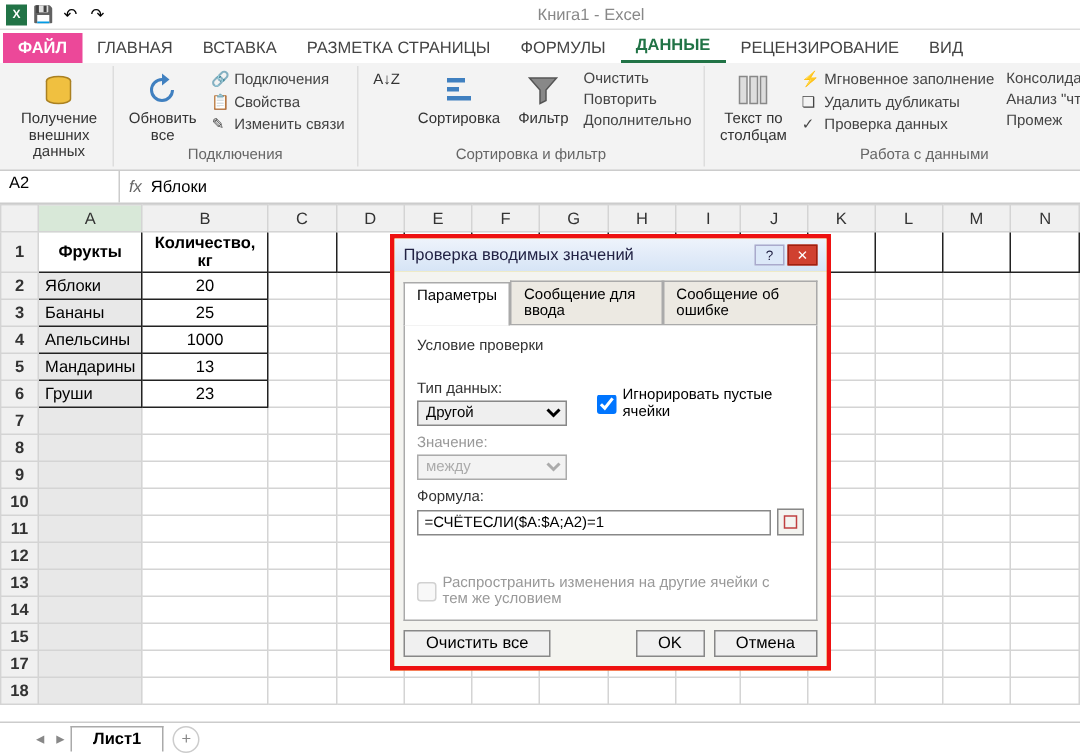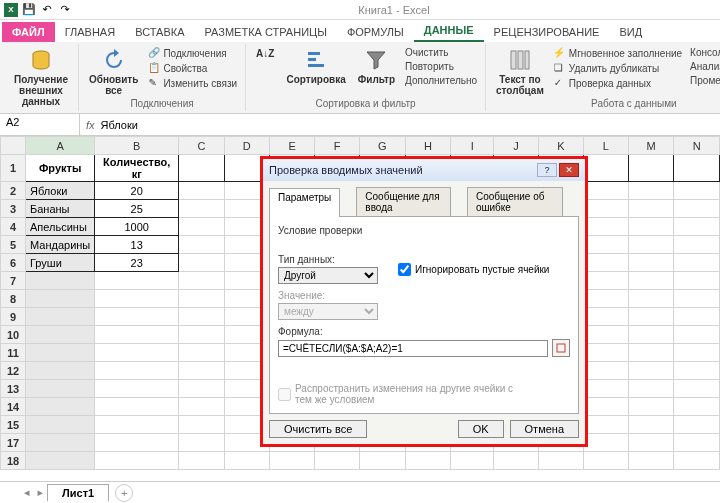--- a/index.html
+++ b/index.html
@@ -17,21 +17,21 @@
 .tab { padding: 4px 10px; font-size: 11px; color: #444; cursor: pointer; }
 .tab.active { color: #217346; border-bottom: 2px solid #217346; font-weight: 600; }
 
 
 .ribbon { height: 72px; background: #f3f3f3; border-bottom: 1px solid #ccc; display: flex; padding: 2px 4px; overflow: hidden; }
 .rgroup { border-right: 1px solid #ddd; padding: 2px 6px; display: flex; flex-direction: column; }
 .rgroup-body { flex: 1; display: flex; gap: 4px; align-items: flex-start; }
 .rgroup-label { text-align: center; font-size: 10px; color: #666; margin-top: auto; }
 .bigbtn { display: flex; flex-direction: column; align-items: center; gap: 2px; padding: 2px 4px; cursor: pointer; min-width: 40px; }
 .bigbtn .icon { width: 24px; height: 24px; }
-.bigbtn .lbl { font-size: 10px; text-align: center; line-height: 1.1; color: #333; font-weight: bold; }
+.bigbtn .lbl { font-size: 10px; text-align: center; line-height: 1.1; color: #333; }
 .smallitems { display: flex; flex-direction: column; gap: 1px; }
 .smallitem { font-size: 10px; color: #444; padding: 1px 2px; cursor: pointer; white-space: nowrap; display: flex; align-items: center; gap: 3px; }
 .mini-icon { width: 12px; height: 12px; display: inline-block; }
 
 
 .formulabar { height: 22px; border-bottom: 1px solid #ccc; display: flex; background: #fff; }
 .namebox { width: 80px; border-right: 1px solid #ccc; padding: 2px 6px; font-size: 11px; }
 .fxbox { display: flex; align-items: center; gap: 6px; padding: 0 6px; }
 .fx { font-style: italic; color: #666; font-size: 11px; }
 .formula-input { border: none; outline: none; font-size: 11px; width: 400px; }
@@ -43,28 +43,28 @@
 .grid .colhead { background: #f0f0f0; text-align: center; font-weight: normal; color: #333; width: 68px; }
 .grid .rowhead { background: #f0f0f0; text-align: center; width: 28px; color: #333; }
 .grid .corner { background: #f0f0f0; width: 28px; }
 .grid td.data-a { background: #e8e8e8; border: 1px solid #222; }
 .grid td.data-b { text-align: center; border: 1px solid #222; background: #fff; }
 .grid th.colhead.sel { background: #d8e8d8; }
 .grid .header-row td { font-weight: bold; text-align: center; background: #fff; border: 1px solid #222; }
 .grid td.selcol { background: #e8e8e8; }
 
 
-.dlg-border { position: absolute; left: 260px; top: 156px; width: 328px; border: 3px solid #e11; background: #fde047; z-index: 10; }
+.dlg-border { position: absolute; left: 260px; top: 156px; width: 294px; border: 3px solid #e11; background: #fde047; z-index: 10; }
 .dlg-titlebar { background: linear-gradient(#eef3fb,#d6e4f6); height: 22px; display: flex; align-items: center; padding: 0 6px; font-size: 11px; color: #224; }
 .dlg-titlebar .spacer { flex: 1; }
 .dlg-winbtn { width: 20px; height: 14px; margin-left: 2px; border: 1px solid #aac; background: #dce8f8; display: flex; align-items: center; justify-content: center; font-size: 9px; cursor: pointer; }
 .dlg-winbtn.close { background: #d04030; color: #fff; border-color: #a02010; }
 .dlg-body { background: #f4f4f0; padding: 6px; }
 .dlg-tabs { display: flex; border-bottom: 1px solid #aaa; }
-.dlg-tab { padding: 3px 8px; font-size: 10px; border: 1px solid #aaa; border-bottom: none; background: #ece9e2; margin-right: 16px; cursor: pointer; }
+.dlg-tab { padding: 3px 8px; font-size: 10px; border: 1px solid #aaa; border-bottom: none; background: #ece9e2; margin-right: 0; cursor: pointer; }
 .dlg-tab.active { background: #fff; position: relative; top: 1px; }
 .dlg-panel { background: #fff; border: 1px solid #aaa; border-top: none; padding: 8px; }
 .field-row { margin-bottom: 6px; }
 .field-label { font-size: 10px; color: #333; margin-bottom: 2px; }
 .field-select { width: 100px; font-size: 10px; padding: 1px; border: 1px solid #888; }
 .field-select[disabled] { background: #eee; color: #888; }
 .chk { display: flex; align-items: center; gap: 4px; font-size: 10px; }
 .formula-row { display: flex; gap: 4px; align-items: center; }
 .formula-field { flex: 1; border: 1px solid #888; padding: 2px 4px; font-size: 10px; background: #fff; }
 .refbtn { width: 18px; height: 18px; border: 1px solid #888; background: #f4f4f0; cursor: pointer; display: flex; align-items: center; justify-content: center; }

